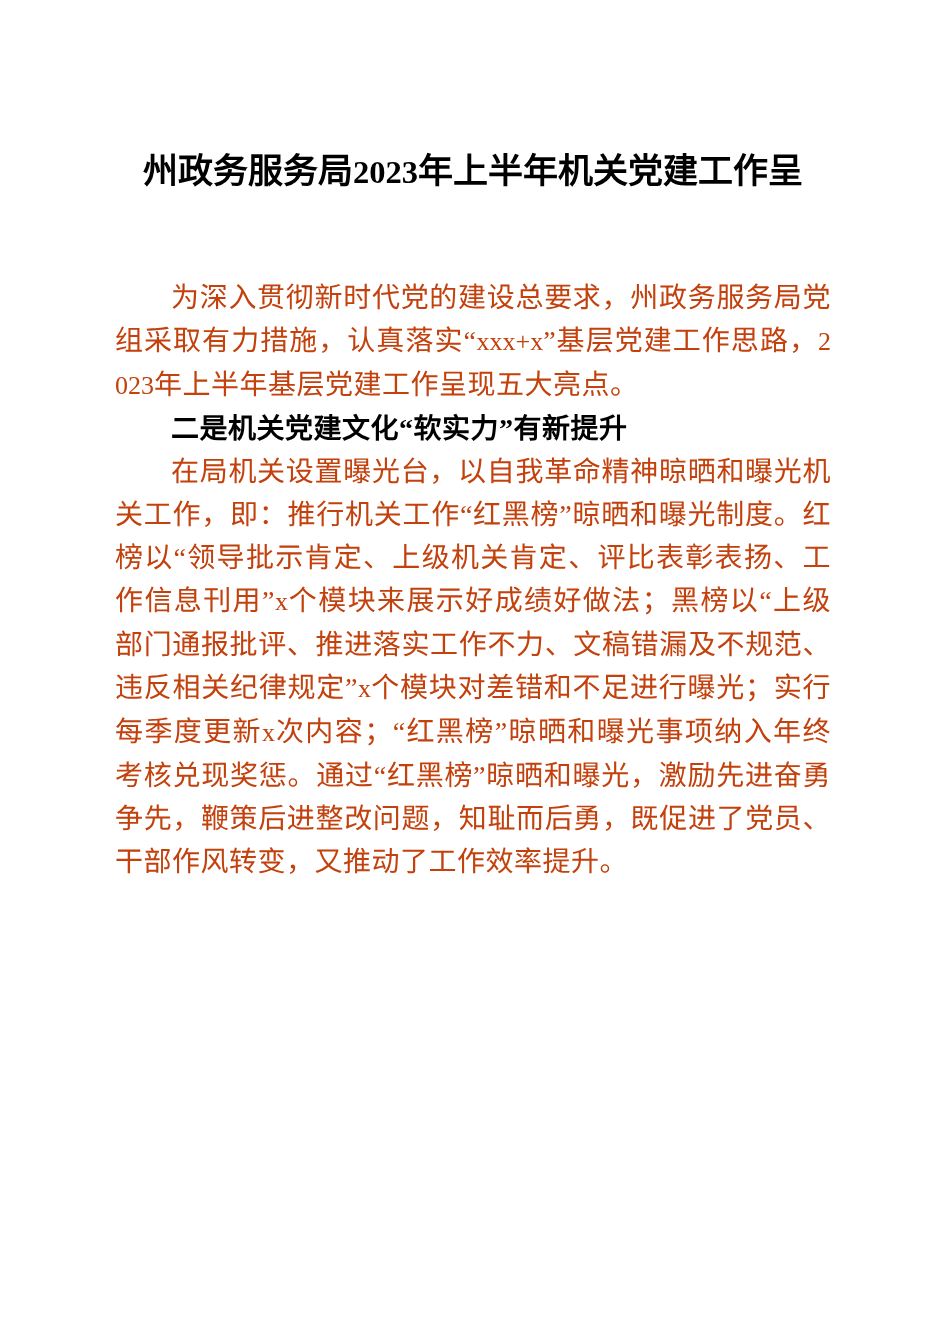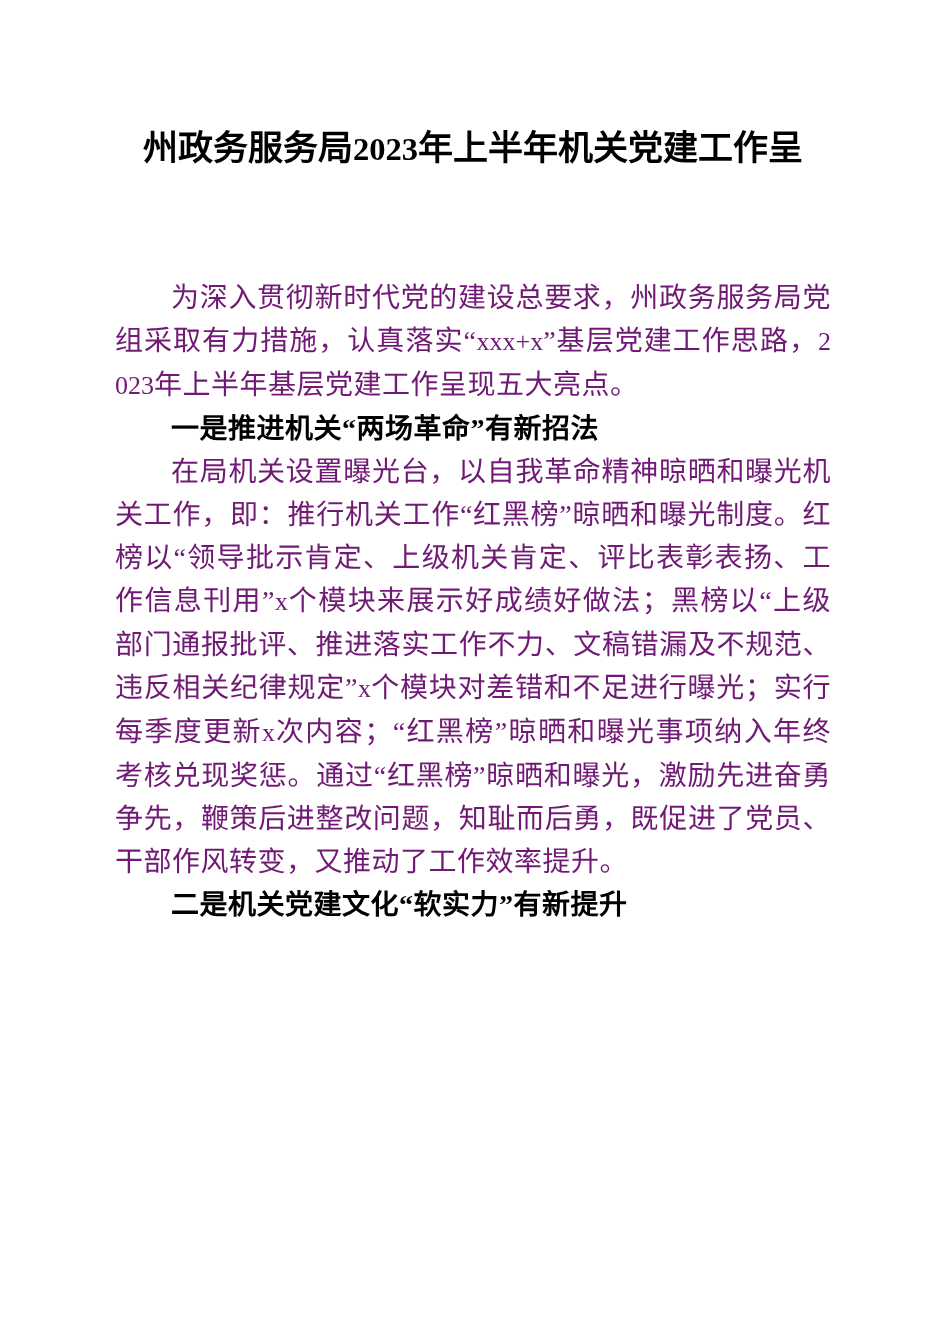--- a/index.html
+++ b/index.html
@@ -24,21 +24,21 @@
     left: 115px;
     top: 0;
     width: 716px;
   }
 
   
   .doc-title {
     margin: 0;
     padding: 0;
     position: absolute;
-    top: 125px;
+    top: 148px;
     left: 0;
     width: 716px;
     text-align: center;
     font-family: "Liberation Serif", "DejaVu Serif", serif;
     font-weight: bold;
     font-size: 35px;
     line-height: 47px;
     letter-spacing: 0px;
     color: #000000;
     -webkit-font-smoothing: antialiased;
@@ -51,21 +51,21 @@
     left: 0;
     width: 716px;
   }
 
   .para {
     margin: 0;
     padding: 0;
     font-family: "Liberation Serif", "DejaVu Serif", serif;
     font-size: 28px;
     line-height: 43px;
-    color: #701a75;
+    color: #c2410c;
     text-align: justify;
     text-justify: inter-character;
     text-indent: 2em;
     letter-spacing: 0.5px;
     word-break: break-all;
   }
 
   .para.sub {
     font-weight: bold;
     color: #000000;
@@ -86,19 +86,18 @@
 <div class="page">
 
   <div class="doc-body">
 
     <h1 class="doc-title">
       <span>州政务服务局<span class="lat">2023</span>年上半年机关党建工作呈</span><br>
     </h1>
 
     <div class="article">
       <p class="para">为深入贯彻新时代党的建设总要求，州政务服务局党组采取有力措施，认真落实“<span class="lat">xxx+x</span>”基层党建工作思路，<span class="lat">2023</span>年上半年基层党建工作呈现五大亮点。</p>
-      <p class="para sub">一是推进机关“两场革命”有新招法</p>
+      <p class="para sub">二是机关党建文化“软实力”有新提升</p>
       <p class="para">在局机关设置曝光台，以自我革命精神晾晒和曝光机关工作，即：推行机关工作“红黑榜”晾晒和曝光制度。红榜以“领导批示肯定、上级机关肯定、评比表彰表扬、工作信息刊用”<span class="lat">x</span>个模块来展示好成绩好做法；黑榜以“上级部门通报批评、推进落实工作不力、文稿错漏及不规范、违反相关纪律规定”<span class="lat">x</span>个模块对差错和不足进行曝光；实行每季度更新<span class="lat">x</span>次内容；“红黑榜”晾晒和曝光事项纳入年终考核兑现奖惩。通过“红黑榜”晾晒和曝光，激励先进奋勇争先，鞭策后进整改问题，知耻而后勇，既促进了党员、干部作风转变，又推动了工作效率提升。</p>
-      <p class="para sub">二是机关党建文化“软实力”有新提升</p>
     </div>
 
   </div>
 </div>
 
 </body></html>

